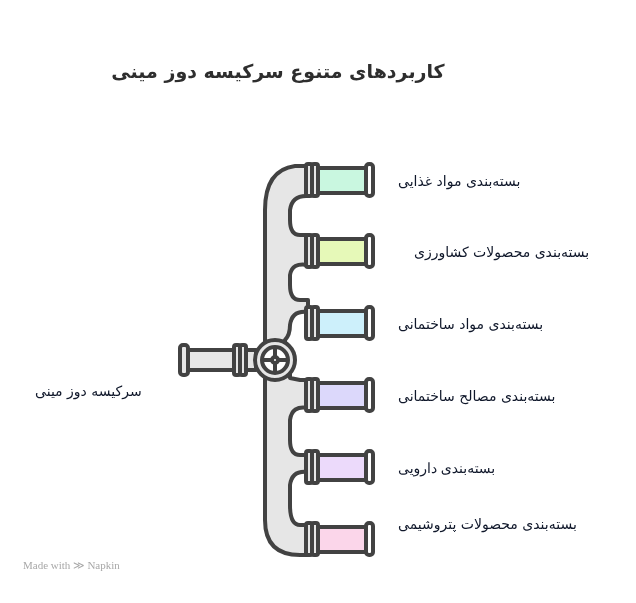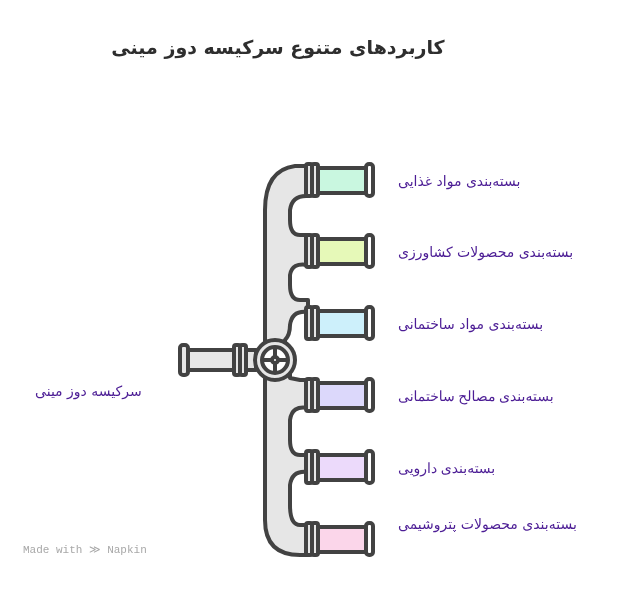--- a/index.html
+++ b/index.html
@@ -1,22 +1,22 @@
 <!DOCTYPE html>
 <html><head>
 <meta charset="utf-8">
 <style>
   html, body { margin:0; padding:0; background:#ffffff; }
   body { width:636px; height:603px; position:relative; overflow:hidden; font-family:"DejaVu Sans", sans-serif; }
-  .title { position:absolute; top:36px; left:0; width:556px; text-align:center; font-size:19px; font-weight:bold; color:#2e2e2e; direction:rtl; font-family:"DejaVu Sans", sans-serif; }
-  .lbl { position:absolute; font-size:14px; color:#4c1d95; direction:rtl; white-space:nowrap; font-family:"DejaVu Sans", sans-serif; }
+  .title { position:absolute; top:60px; left:0; width:556px; text-align:center; font-size:19px; font-weight:bold; color:#2e2e2e; direction:rtl; font-family:"DejaVu Sans", sans-serif; }
+  .lbl { position:absolute; font-size:14px; color:#0f172a; direction:rtl; white-space:nowrap; font-family:"DejaVu Sans", sans-serif; }
   .branch-lbl { left:398px; text-align:left; direction:rtl; }
   .root-lbl { left:35px; top:351px;margin-top:32px; }
   svg.diagram { position:absolute; left:0; top:0; }
-  .footer { position:absolute; left:23px; top:543px; font-size:11px; color:#a8a8a8; font-family:Liberation Mono, monospace; }
+  .footer { position:absolute; left:23px; top:559px; font-size:11px; color:#a8a8a8; font-family:Liberation Serif, serif; }
 </style>
 </head>
 <body>
 
 <div class="title">کاربردهای متنوع سرکیسه دوز مینی</div>
 
 <svg class="diagram" width="636" height="603" viewBox="0 0 636 603">
 
   <g stroke="#424242" stroke-width="4" fill="#e6e6e6" stroke-linejoin="round">
     <path d="M308,166 L295,166 Q265,170 265,210 L265,520 Q265,555 300,555 L308,555 L308,525 L300,525 Q290,525 290,505 L290,485 Q292,470 308,472 L308,455 L300,455 Q290,455 290,440 L290,420 Q292,405 308,408 L308,380 L300,380 L290,378 L290,370 Q290,360 285,360 L285,340 Q290,335 290,325 Q292,310 308,312 L308,300 L300,300 Q290,300 290,285 L290,275 Q292,262 308,265 L308,235 L300,235 Q290,235 290,220 L290,210 Q292,195 308,196 Z"></path>
@@ -76,23 +76,23 @@
       <rect x="306" y="523" width="6" height="32" rx="2" fill="#e6e6e6"></rect>
       <rect x="312" y="523" width="6" height="32" rx="2" fill="#e6e6e6"></rect>
       <rect x="366" y="523" width="7" height="32" rx="3" fill="#ffffff"></rect>
     </g>
   </g>
 </svg>
 
 <div class="lbl root-lbl">سرکیسه دوز مینی</div>
 
 <div class="lbl branch-lbl" style="top:173px;">بسته‌بندی مواد غذایی</div>
-<div class="lbl branch-lbl" style="top:244px;">بسته‌بندی محصولات کشاورزی</div>
+<div class="lbl branch-lbl" style="top:244px;margin-left:16px;">بسته‌بندی محصولات کشاورزی</div>
 <div class="lbl branch-lbl" style="top:316px;">بسته‌بندی مواد ساختمانی</div>
-<div class="lbl branch-lbl" style="top:388px;font-family:Liberation Serif, serif;">بسته‌بندی مصالح ساختمانی</div>
+<div class="lbl branch-lbl" style="top:388px;">بسته‌بندی مصالح ساختمانی</div>
 <div class="lbl branch-lbl" style="top:460px;font-family:Liberation Serif, serif;">بسته‌بندی دارویی</div>
 <div class="lbl branch-lbl" style="top:516px;">بسته‌بندی محصولات پتروشیمی</div>
 
 <div class="footer">
   <span>Made with</span>
   <span style="font-size:11px;">≫</span>
   <span>Napkin</span>
 </div>
 
 </body></html>

